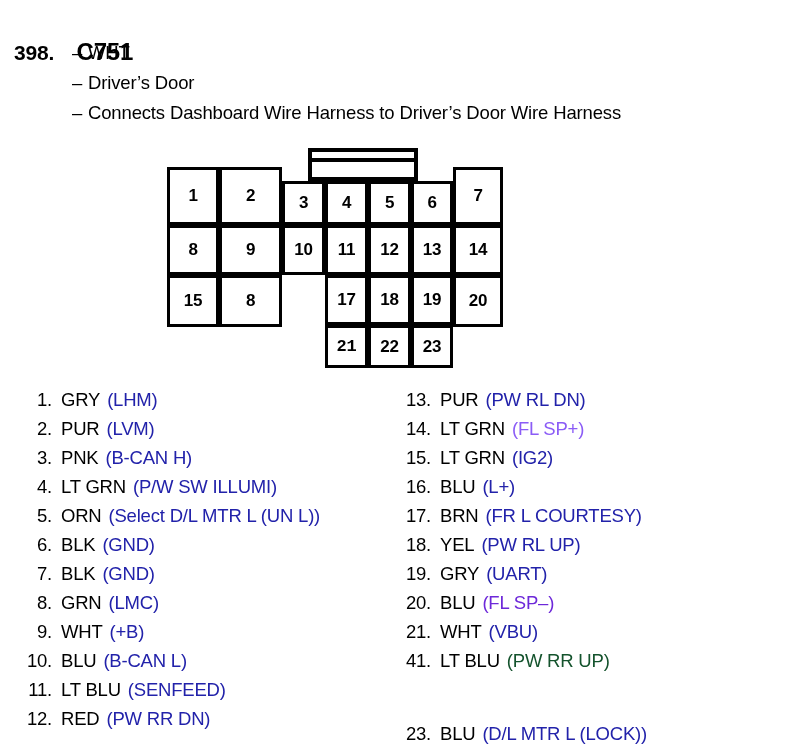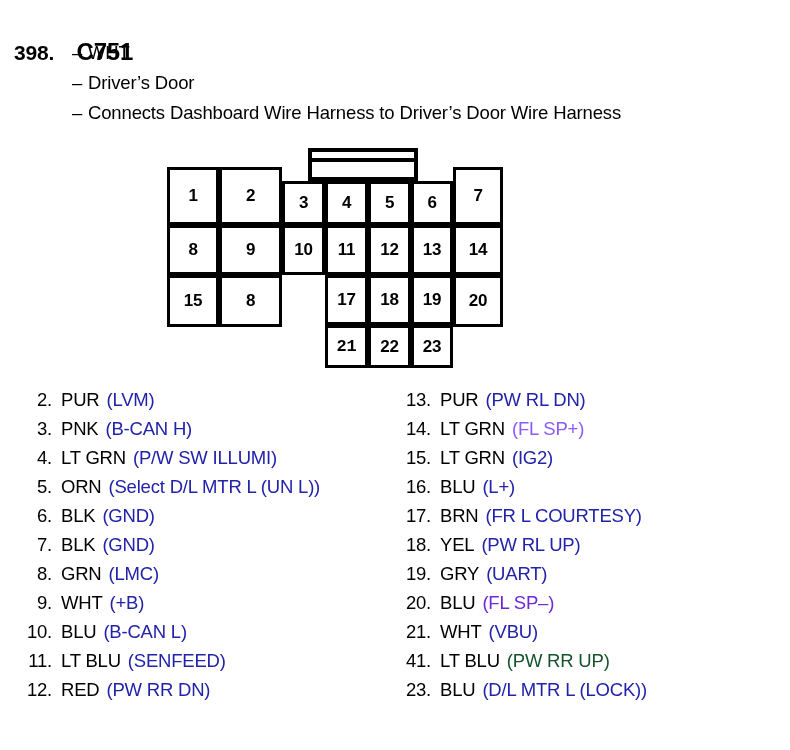--- a/index.html
+++ b/index.html
@@ -222,20 +222,21 @@
     <div class="cell" style="left: 368px; top: 325px; width: 43px; height: 43px;">
       <span>22</span>
     </div>
     <div class="cell" style="left: 411px; top: 325px; width: 42px; height: 43px;">
       <span>23</span>
     </div>
   </div>
 
 <div id="pin-list">
   <div class="pin-col" id="pin-col-left">
+      <div class="pin-row"><span class="pin-num">1.</span><span class="pin-color">GRY</span><span class="pin-desc" style="color: rgb(34, 34, 170);">(LHM)</span></div>
       <div class="pin-row"><span class="pin-num">2.</span><span class="pin-color">PUR</span><span class="pin-desc" style="color: rgb(34, 34, 170);">(LVM)</span></div>
       <div class="pin-row"><span class="pin-num">3.</span><span class="pin-color">PNK</span><span class="pin-desc" style="color: rgb(34, 34, 170);">(B-CAN H)</span></div>
       <div class="pin-row"><span class="pin-num">4.</span><span class="pin-color">LT GRN</span><span class="pin-desc" style="color: rgb(34, 34, 170);">(P/W SW ILLUMI)</span></div>
       <div class="pin-row"><span class="pin-num">5.</span><span class="pin-color">ORN</span><span class="pin-desc" style="color: rgb(34, 34, 170);">(Select D/L MTR L (UN L))</span></div>
       <div class="pin-row"><span class="pin-num">6.</span><span class="pin-color">BLK</span><span class="pin-desc" style="color: rgb(34, 34, 170);">(GND)</span></div>
       <div class="pin-row"><span class="pin-num">7.</span><span class="pin-color">BLK</span><span class="pin-desc" style="color: rgb(34, 34, 170);">(GND)</span></div>
       <div class="pin-row"><span class="pin-num">8.</span><span class="pin-color">GRN</span><span class="pin-desc" style="color: rgb(34, 34, 170);">(LMC)</span></div>
       <div class="pin-row"><span class="pin-num">9.</span><span class="pin-color">WHT</span><span class="pin-desc" style="color: rgb(34, 34, 170);">(+B)</span></div>
       <div class="pin-row"><span class="pin-num">10.</span><span class="pin-color">BLU</span><span class="pin-desc" style="color: rgb(34, 34, 170);">(B-CAN L)</span></div>
       <div class="pin-row"><span class="pin-num">11.</span><span class="pin-color">LT BLU</span><span class="pin-desc" style="color: rgb(34, 34, 170);">(SENFEED)</span></div>
@@ -245,15 +246,15 @@
       <div class="pin-row"><span class="pin-num">13.</span><span class="pin-color">PUR</span><span class="pin-desc" style="color: rgb(34, 34, 170);">(PW RL DN)</span></div>
       <div class="pin-row"><span class="pin-num">14.</span><span class="pin-color">LT GRN</span><span class="pin-desc" style="color: #8b5cf6;">(FL SP+)</span></div>
       <div class="pin-row"><span class="pin-num">15.</span><span class="pin-color">LT GRN</span><span class="pin-desc" style="color: rgb(34, 34, 170);">(IG2)</span></div>
       <div class="pin-row"><span class="pin-num">16.</span><span class="pin-color">BLU</span><span class="pin-desc" style="color: rgb(34, 34, 170);">(L+)</span></div>
       <div class="pin-row"><span class="pin-num">17.</span><span class="pin-color">BRN</span><span class="pin-desc" style="color: rgb(34, 34, 170);">(FR L COURTESY)</span></div>
       <div class="pin-row"><span class="pin-num">18.</span><span class="pin-color">YEL</span><span class="pin-desc" style="color: rgb(34, 34, 170);">(PW RL UP)</span></div>
       <div class="pin-row"><span class="pin-num">19.</span><span class="pin-color">GRY</span><span class="pin-desc" style="color: rgb(34, 34, 170);">(UART)</span></div>
       <div class="pin-row"><span class="pin-num">20.</span><span class="pin-color">BLU</span><span class="pin-desc" style="color: #6d28d9;">(FL SP–)</span></div>
       <div class="pin-row"><span class="pin-num">21.</span><span class="pin-color">WHT</span><span class="pin-desc" style="color: rgb(34, 34, 170);">(VBU)</span></div>
       <div class="pin-row"><span class="pin-num">41.</span><span class="pin-color">LT BLU</span><span class="pin-desc" style="color: #14532d;">(PW RR UP)</span></div>
-      <div class="pin-row"><span class="pin-num">23.</span><span class="pin-color">BLU</span><span class="pin-desc" style="color: rgb(34, 34, 170);">(D/L MTR L (LOCK))</span></div>
+      <div class="pin-row"><span class="pin-num">23.</span><span class="pin-color">BLU</span><span class="pin-desc" style="color: rgb(34, 34, 170); margin-top: 44px;">(D/L MTR L (LOCK))</span></div>
     </div>
 </div>
 
 </body></html>

